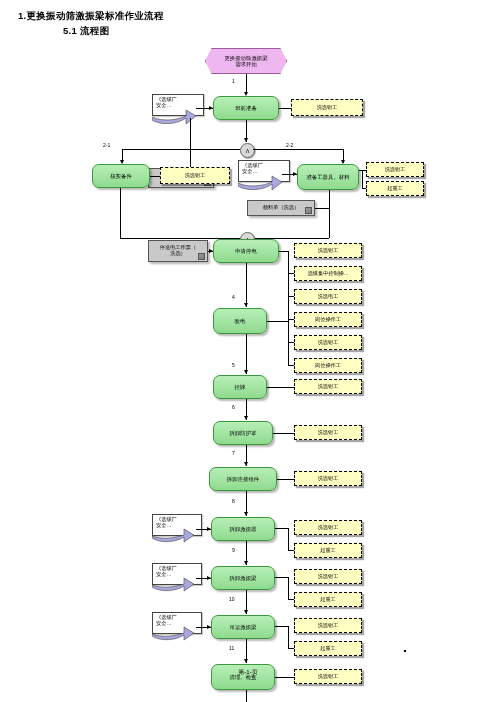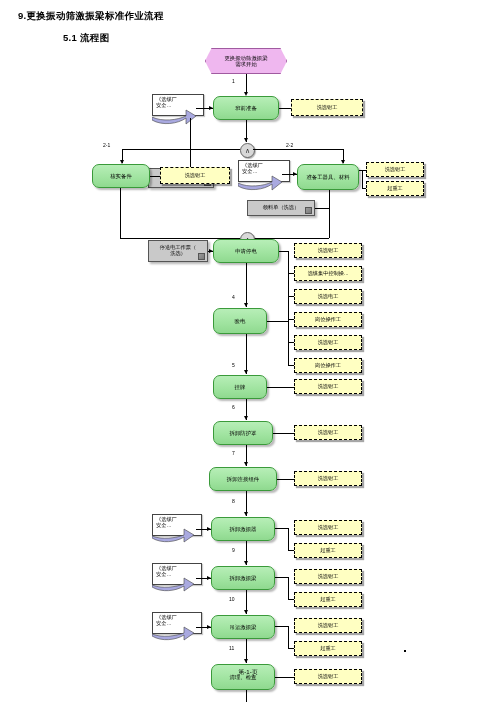--- a/index.html
+++ b/index.html
@@ -6,21 +6,21 @@
   body{
     width:496px;height:702px;
     background:#ffffff;
     font-family:"Liberation Sans","DejaVu Sans",sans-serif;
     position:relative;
     overflow:hidden;
   }
   
   .doc-head{position:absolute;left:18px;font-weight:bold;font-size:9.5px;color:#000;letter-spacing:.3px;white-space:nowrap;}
   #h1{top:10px;}
-  #h2{top:32px;padding-left:45px;}
+  #h2{top:25px;padding-left:45px;}
 
   
   #canvas{position:absolute;left:0;top:42px;width:496px;height:620px;}
 
   
   .node{position:absolute;box-sizing:border-box;display:flex;align-items:center;justify-content:center;text-align:center;line-height:1.15;}
 
   
   .start{
     background:#efb7ef;border:1px solid #a05aa0;color:#000;font-size:5.4px;
@@ -87,21 +87,21 @@
   
   .stepno{position:absolute;font-size:5px;color:#000;}
 
   
   #footer{position:absolute;left:0;top:668px;width:496px;text-align:center;font-size:6px;color:#000;}
   #dot{position:absolute;left:404px;top:650px;width:2px;height:2px;background:#000;}
 </style>
 </head>
 <body>
 
-<div id="h1" class="doc-head">9.更换振动筛激振梁标准作业流程</div>
+<div id="h1" class="doc-head">1.更换振动筛激振梁标准作业流程</div>
 <div id="h2" class="doc-head">5.1 流程图</div>
 
 <div id="canvas">
 
   <div class="node start" style="left:205px;top:6px;width:82px;height:26px;">
     <span>更换振动筛激振梁</span>
     <span>需求开始</span>
   </div>
 
   <div class="ln lnv" style="left:246px;top:32px;height:19px;"></div>

